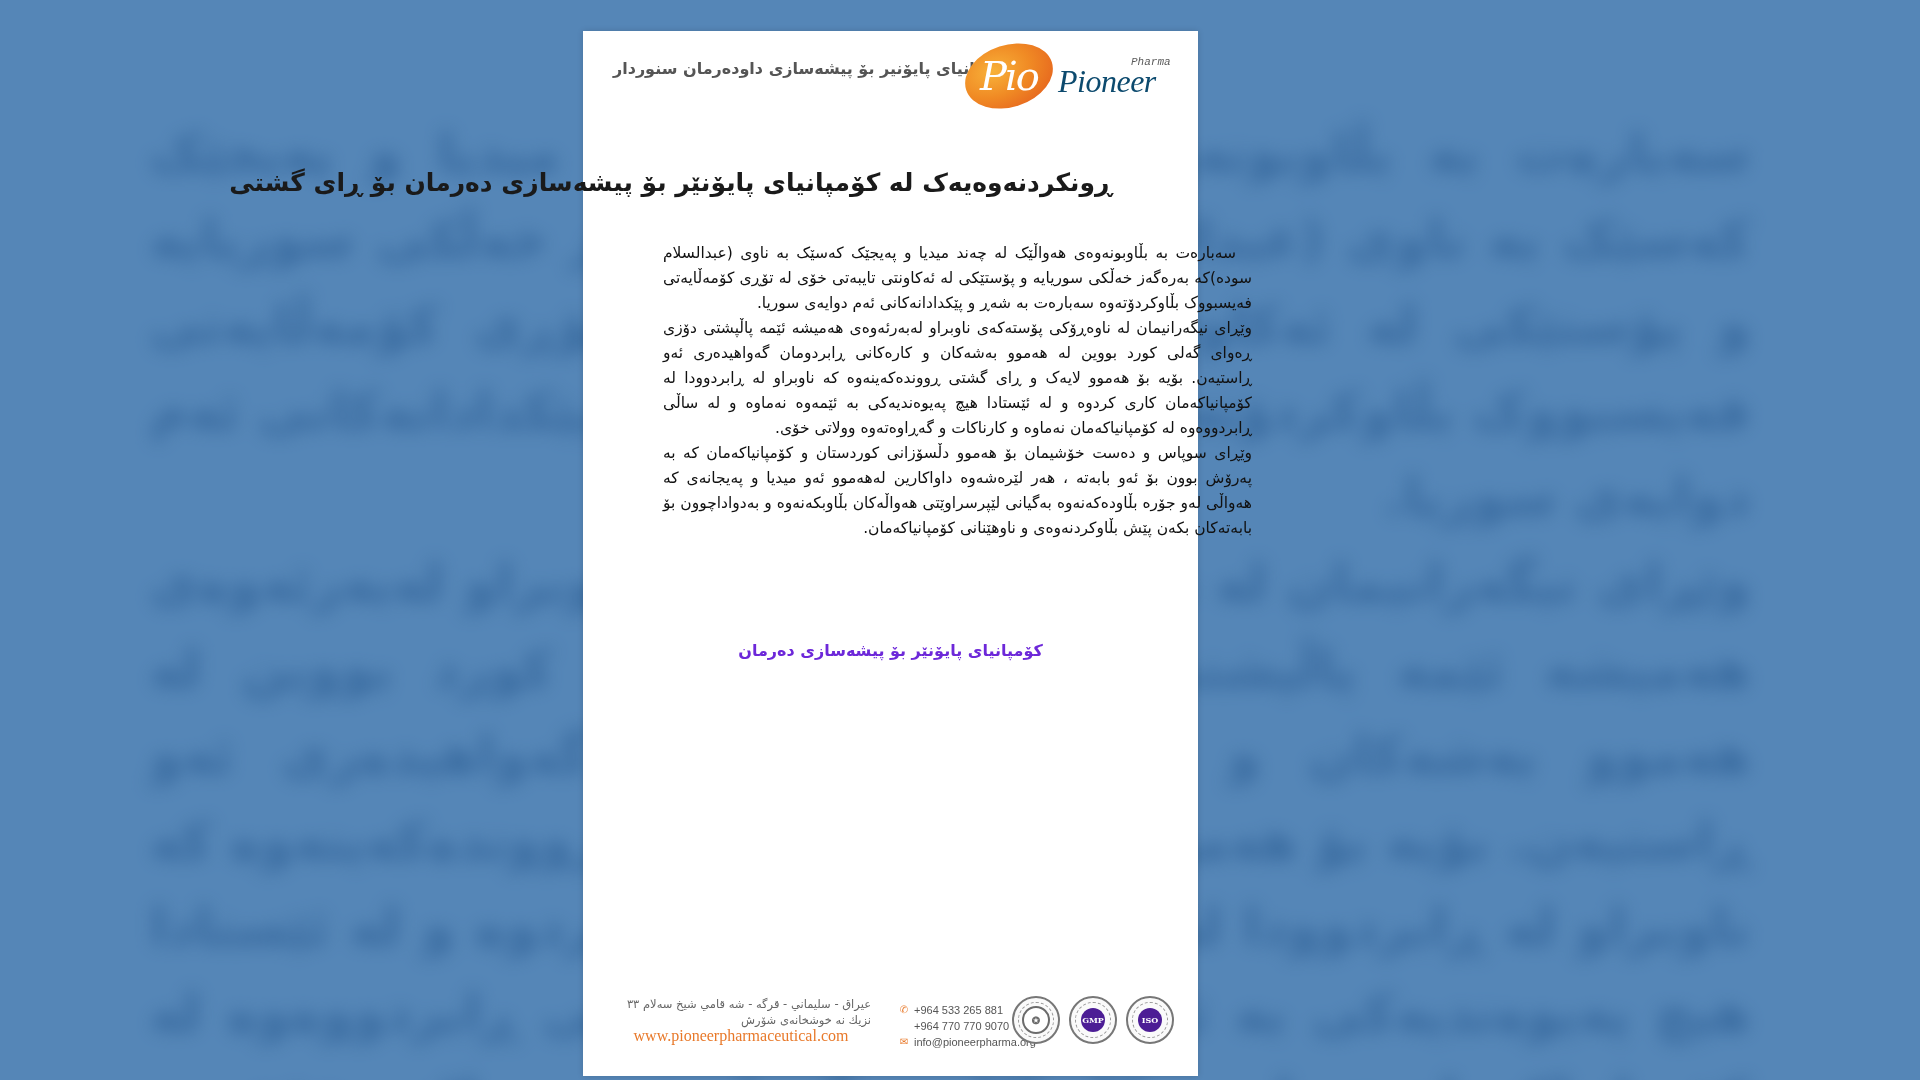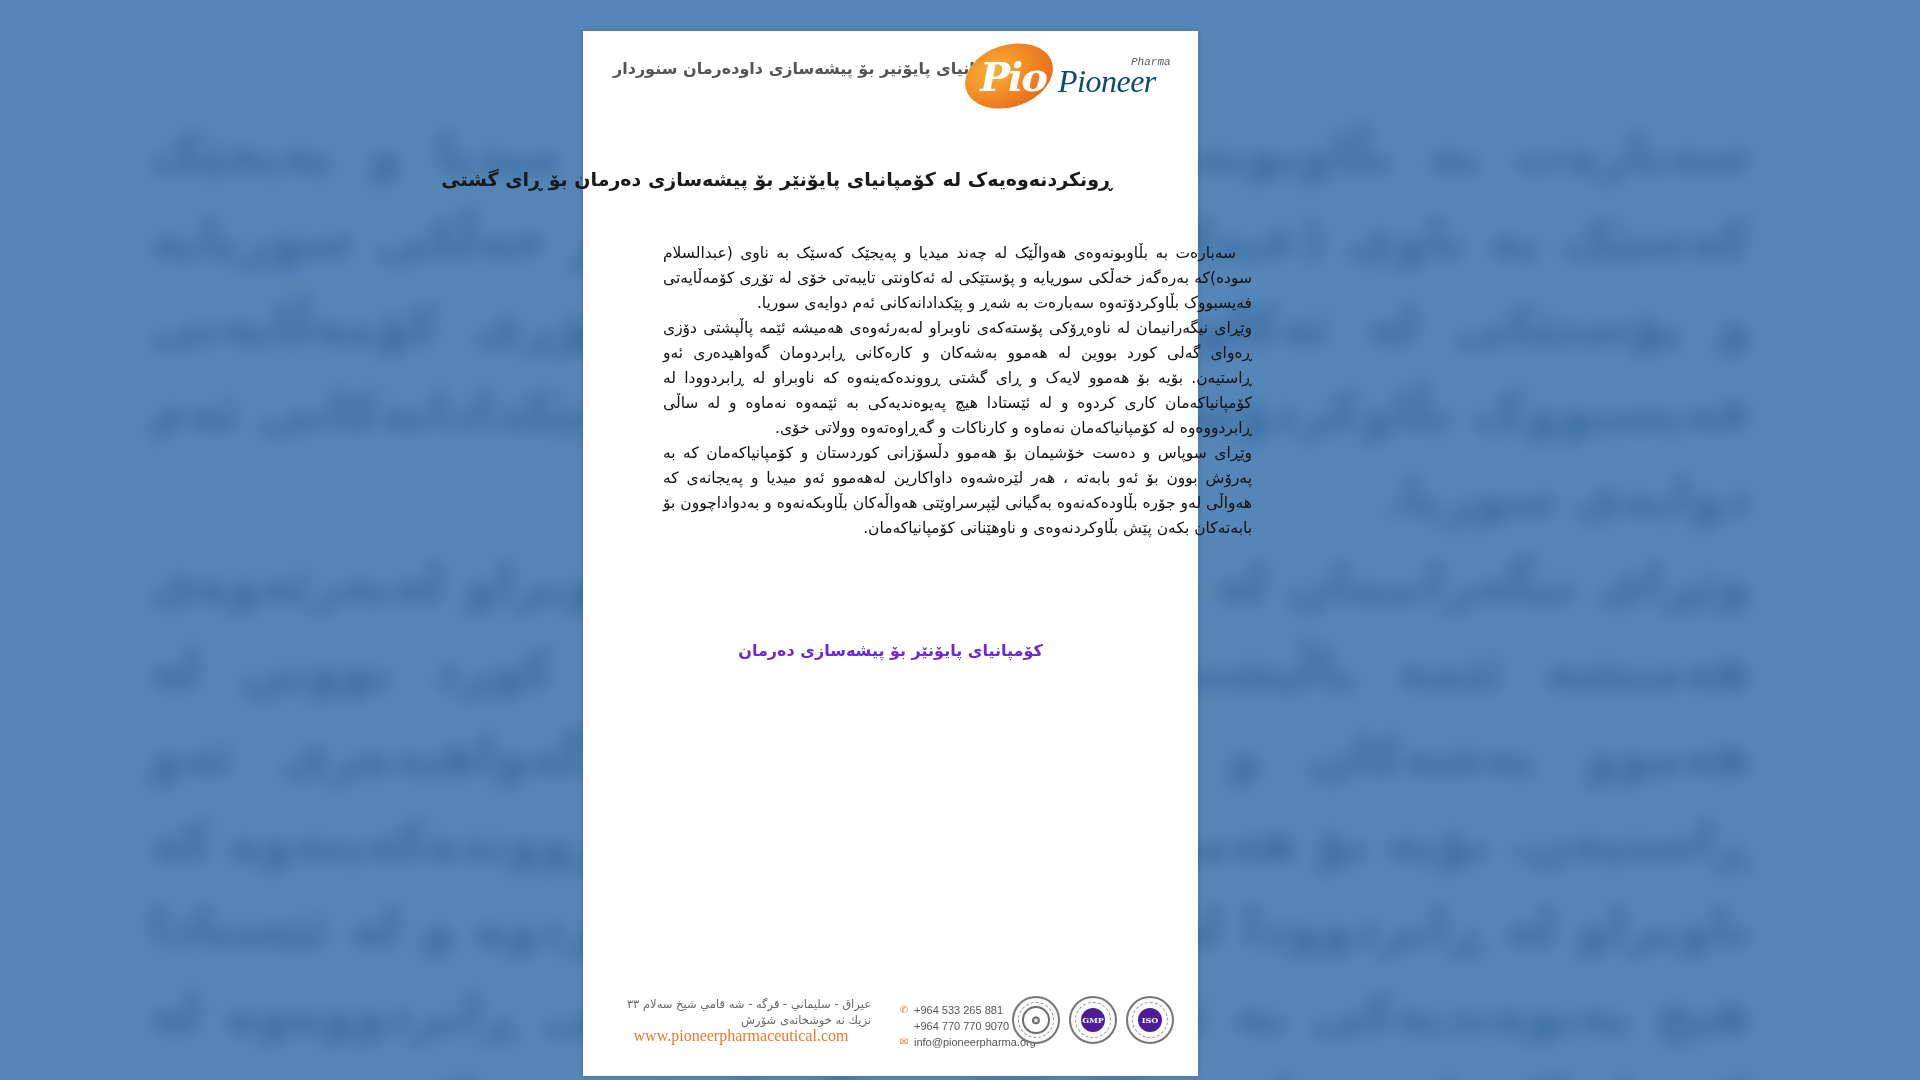--- a/index.html
+++ b/index.html
@@ -56,21 +56,21 @@
       width: 90px; height: 62px;
       border-radius: 50%;
       background: radial-gradient(ellipse at 35% 35%, #f8b23a 0%, #f08a24 45%, #e2561c 100%);
       transform: rotate(-18deg);
     }
     .logo-pio {
       position: absolute;
       left: 16px; top: 14px;
       font-family: "DejaVu Serif", serif;
       font-style: italic;
-      font-weight: bold;
+      font-weight: normal;
       font-size: 40px;
       color: #ffffff;
       letter-spacing: -2px;
       text-align: right;
     }
     .logo-word {
       position: absolute;
       left: 94px; top: 24px;
       font-family: Liberation Serif, serif;
       font-style: italic;
@@ -86,21 +86,21 @@
       font-size: 11px;
       color: #5a5a5a;
     }
 
     .doc-title {
       position: absolute;
       left: 60px; right: 86px;
       top: 137px;
       direction: rtl;
       text-align: right;
-      font-size: 19px;
+      font-size: 25px;
       font-weight: bold;
       color: #1a1a1a;
       white-space: nowrap;
     }
 
     .body {
       position: absolute;
       left: 80px; width: 589px;
       top: 210px;
       direction: rtl;

